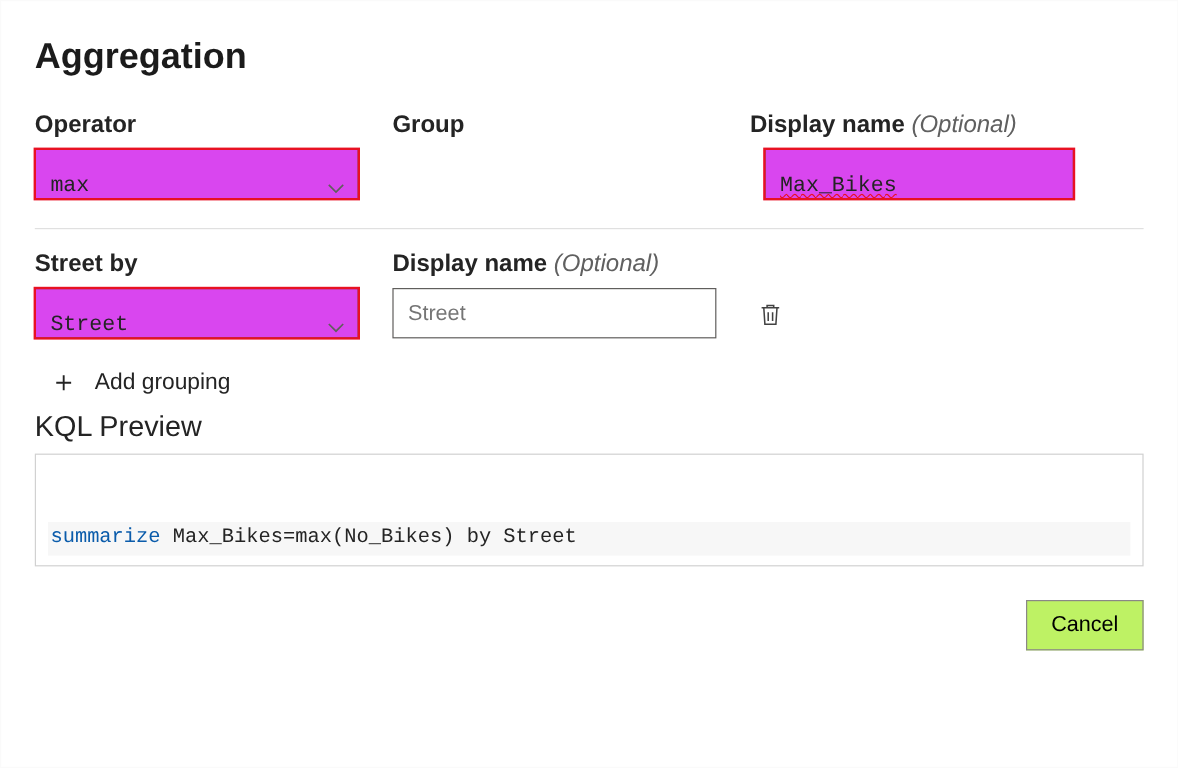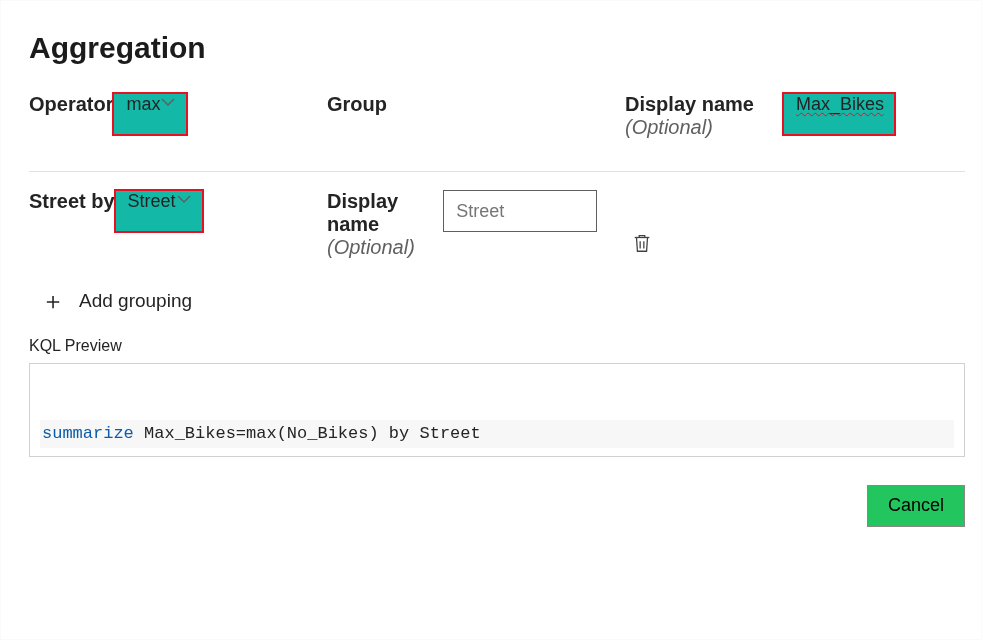--- a/index.html
+++ b/index.html
@@ -6,62 +6,64 @@
   body {
     margin: 0;
     padding: 0;
     font-family: "Segoe UI", Arial, sans-serif;
     background: #fff;
     color: #242424;
   }
   .panel {
     width: 982px;
     height: 640px;
-    padding: 30px 16px 24px 28px;
+    padding: 30px 28px 24px 28px;
     position: relative;
     border: 1px solid rgba(0,0,0,0.02);
   }
   .title {
     font-size: 30px;
     font-weight: 600;
     margin: 0 0 28px 0;
     color: #1b1b1b;
   }
   .row {
     display: flex;
     gap: 28px;
     align-items: flex-start;
   }
   .field-group {
     display: flex;
+    flex-direction: column;
     width: 270px;
   }
   .field-label {
     font-size: 20px;
     font-weight: 600;
     color: #242424;
     margin-bottom: 8px;
   }
   .field-label .optional {
     font-weight: 400;
     font-style: italic;
     color: #606060;
     text-align: right;
   }
   .combo {
     border: 1px solid #605e5c;
     height: 42px;
     display: flex;
-    align-items: flex-start;
+    align-items: flex-end;
     justify-content: space-between;
     padding: 0 10px 0 12px;
     font-size: 18px;
     color: #242424;
-    background: #14b8a6;
-    cursor: pointer;
+    background: #d946ef;
+    cursor: pointer;
+    font-family: Liberation Mono, monospace;
   }
   .combo .chev svg { display:block; }
   .textinput {
     border: 1px solid #605e5c;
     height: 42px;
     padding: 0 12px;
     font-size: 18px;
     color: #242424;
     background: #fff;
     width: 100%;
@@ -94,23 +96,23 @@
     align-items: center;
     gap: 14px;
     margin-top: 22px;
     margin-left: 12px;
     cursor: pointer;
     font-size: 19px;
     color: #242424;
   }
   .add-row .plus { font-size: 24px; line-height:1; color:#242424; }
   .section-label {
-    font-size: 16px;
-    color: #242424;
-    margin-top: 24px;
+    font-size: 24px;
+    color: #242424;
+    margin-top: 11px;
     margin-bottom: 8px;
   }
   .preview-box {
     border: 1px solid #d1d1d1;
     background: #fff;
     min-height: 78px;
     padding: 8px 10px;
   }
   .preview-code {
     font-family: Consolas, "Courier New", monospace;
@@ -125,21 +127,21 @@
     display: flex;
     justify-content: flex-end;
     gap: 12px;
     margin-top: 28px;
   }
   .btn {
     height: 42px;
     padding: 0 20px;
     font-size: 18px;
     border: 1px solid #8a8886;
-    background: #22c55e;
+    background: #bef264;
     cursor: pointer;
     font-family: inherit;
   }
   .btn-primary {
     background: #0f7b5f;
     color: #fff;
     border-color: #0f7b5f;
     font-weight: 600;
   }
   .btn-primary.highlight { outline: 2px solid #e81123; outline-offset: 1px; }

